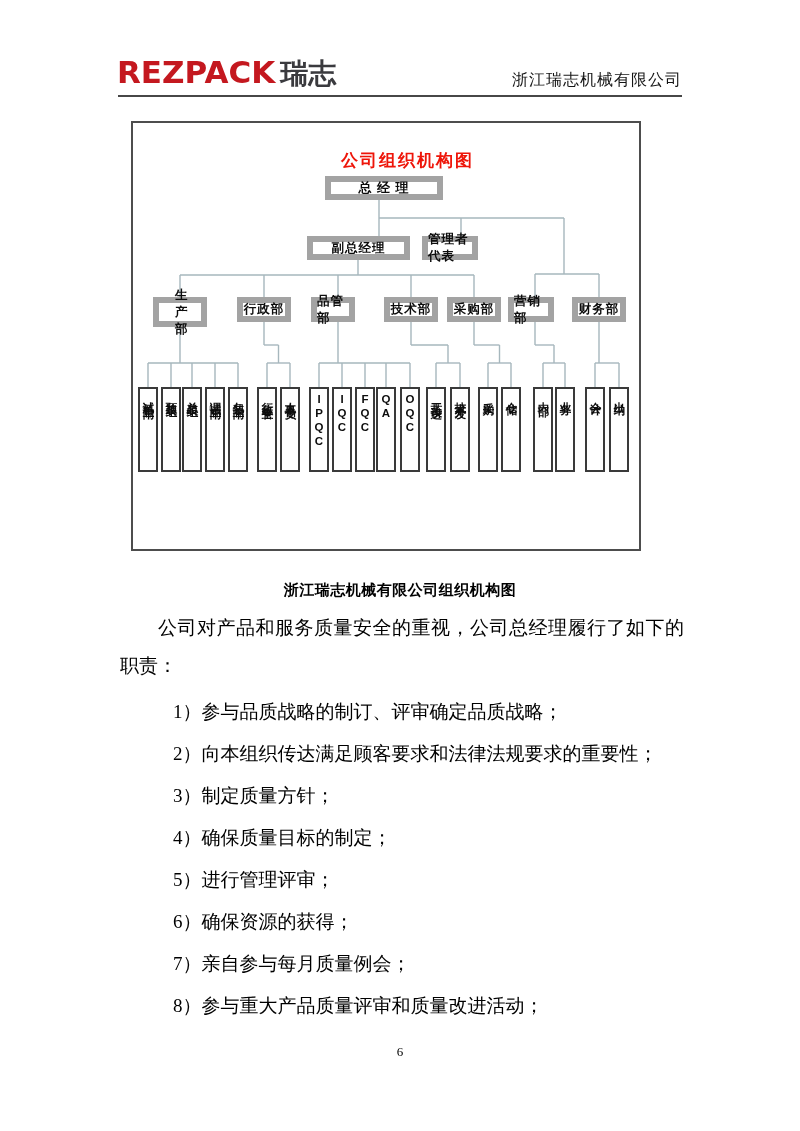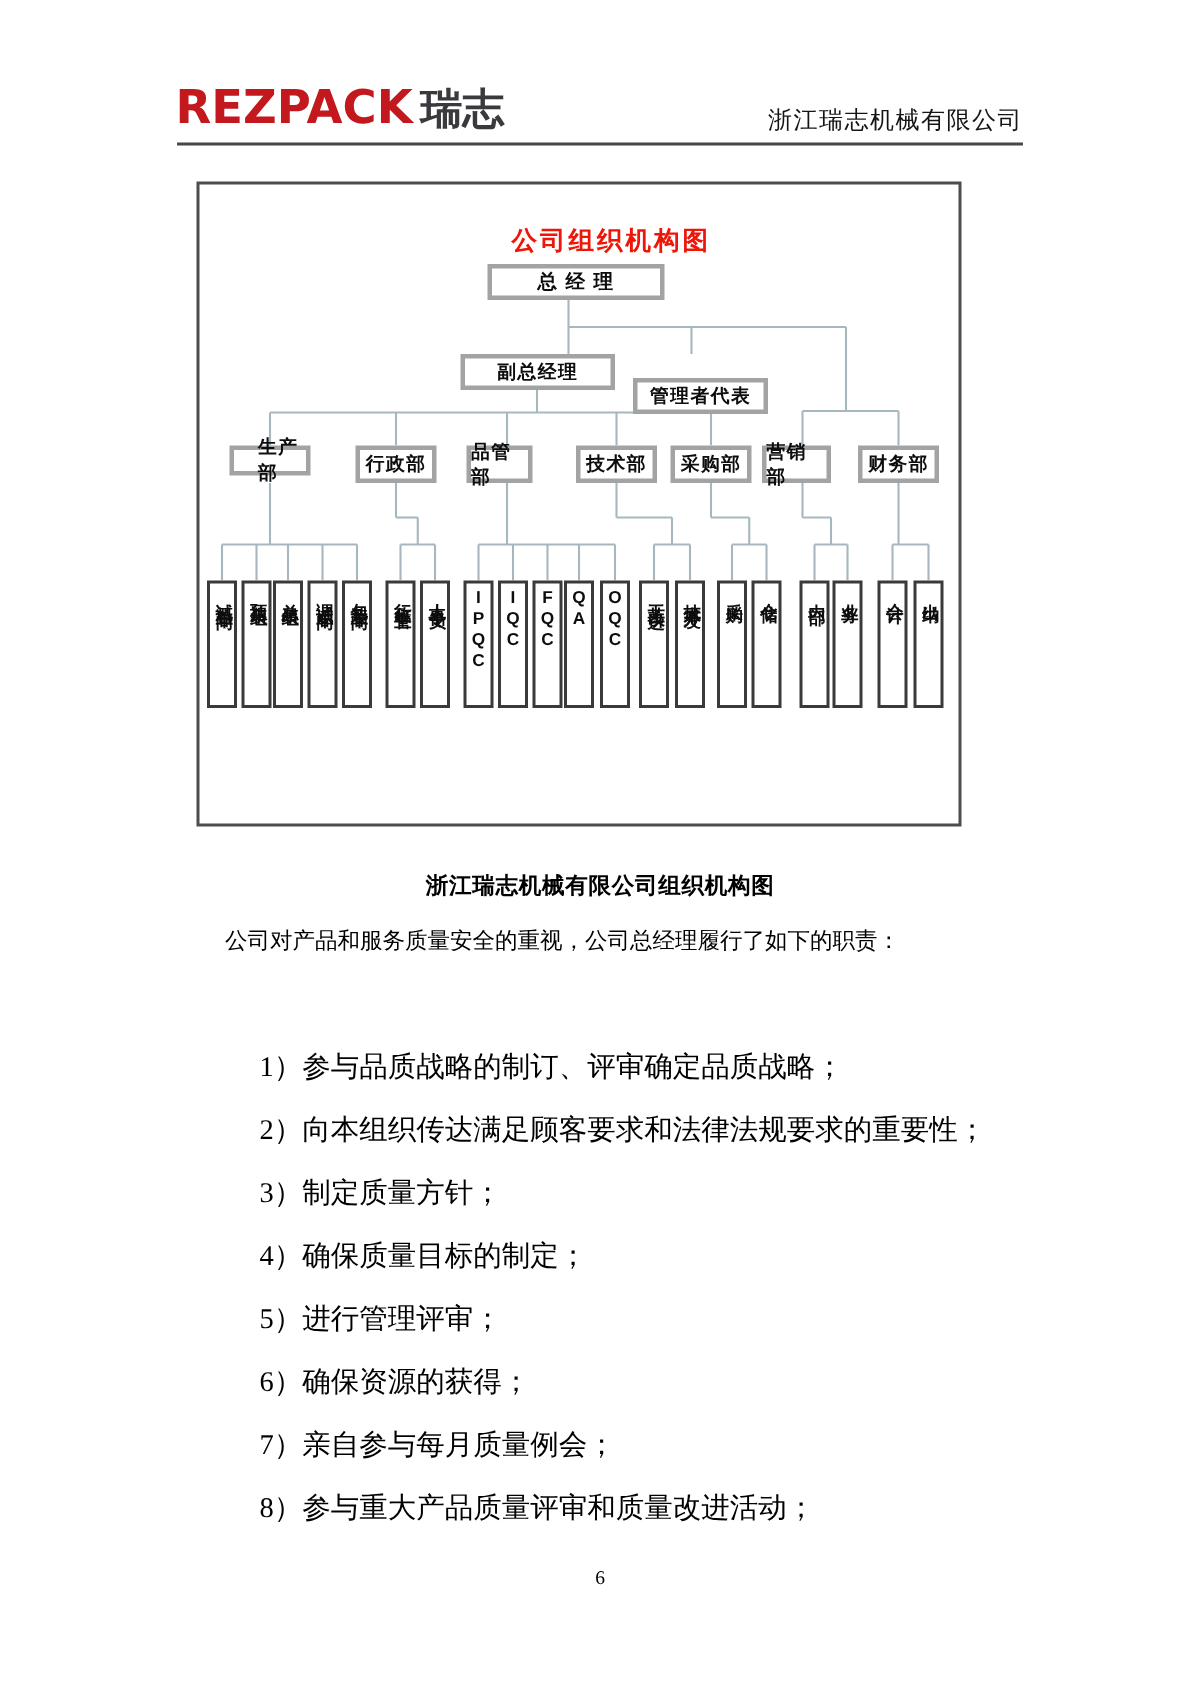--- a/index.html
+++ b/index.html
@@ -32,41 +32,41 @@
   .chart-frame {
     position:absolute; left:131px; top:121px; width:510px; height:430px;
     border:2px solid #4d4d4d; background:#fff;
   }
   .chart-frame svg { position:absolute; left:0; top:0; z-index:1; }
   .chart-title {
     position:absolute; left:0; top:26px; width:100%; text-align:center;
     font-size:17px; font-weight:bold; letter-spacing:2px; color:#ee1509; z-index:2;padding-left:43px;
   }
   .node {
-    position:absolute; z-index:2; background:#fff; border:3px solid #a3a3a3;
+    position:absolute; z-index:2; background:#fff; border:6px solid #a3a3a3;
     display:flex; align-items:center; justify-content:center;
     font-weight:bold; color:#0d0d0d;
   }
   .hnode { font-size:12.5px; letter-spacing:1px;font-family:Liberation Serif, serif; }
   .rootnode { font-size:13px; letter-spacing:1px; }
   .vnode {
     position:absolute; z-index:2; background:#fff; border:2px solid #3a3a3a;
     writing-mode:vertical-rl; text-orientation:upright;
     display:flex; align-items:center; justify-content:flex-start;
     padding-top:4px; font-weight:bold; font-size:11.5px;
     letter-spacing:2px; color:#0d0d0d;
   }
   
   .caption {
     position:absolute; left:0; top:581px; width:100%; text-align:center;
     font-size:15px; font-weight:bold; color:#000; letter-spacing:0.5px;
   }
   .paragraph {
     position:absolute; left:120px; right:116px; top:609px;
-    font-family:"Liberation Serif", serif; font-size:15px; line-height:38px;
+    font-family:"Liberation Serif", serif; font-size:19px; line-height:38px;
     text-indent:2em; color:#000; text-align:justify;
   }
   .duty-list { position:absolute; left:173px; right:110px; top:691px; }
   .duty-list .li {
     font-family:"Liberation Serif", serif; font-size:19px; line-height:42px;
     color:#000; white-space:nowrap;
   }
   .page-number {
     position:absolute; left:0; top:1044px; width:100%; text-align:center;
     font-family:"Liberation Serif", serif; font-size:13px; color:#000;
@@ -139,22 +139,22 @@
         <line x1="432" y1="240" x2="432" y2="264" stroke="#a6b7bd" stroke-width="1.4"></line>
         <line x1="466" y1="199" x2="466" y2="240" stroke="#a6b7bd" stroke-width="1.4"></line>
         <line x1="462" y1="240" x2="486" y2="240" stroke="#a6b7bd" stroke-width="1.4"></line>
         <line x1="462" y1="240" x2="462" y2="264" stroke="#a6b7bd" stroke-width="1.4"></line>
         <line x1="486" y1="240" x2="486" y2="264" stroke="#a6b7bd" stroke-width="1.4"></line>
       </svg>
     <div class="chart-title" style="color: rgb(238, 21, 9);">公司组织机构图</div>
     <div id="chart-nodes">
         <div class="node rootnode" style="left: 192px; top: 53px; width: 118px; height: 24px;">总 经 理</div>
         <div class="node hnode" style="left: 174px; top: 113px; width: 103px; height: 24px;">副总经理</div>
-        <div class="node hnode" style="left: 289px; top: 129px; width: 90px; height: 24px;">管理者代表</div>
-        <div class="node hnode" style="left: 20px; top: 174px; width: 54px; height: 20px; padding-left: 16px;">生产部</div>
+        <div class="node hnode" style="left: 289px; top: 113px; width: 56px; height: 24px;">管理者代表</div>
+        <div class="node hnode" style="left: 20px; top: 174px; width: 54px; height: 30px; padding-left: 16px;">生产部</div>
         <div class="vnode" style="left: 5px; top: 264px; width: 20px; height: 85px;">试料车间</div>
         <div class="vnode" style="left: 28px; top: 264px; width: 20px; height: 85px;">预装组</div>
         <div class="vnode" style="left: 49px; top: 264px; width: 20px; height: 85px;">总装组</div>
         <div class="vnode" style="left: 72px; top: 264px; width: 20px; height: 85px;">调试车间</div>
         <div class="vnode" style="left: 95px; top: 264px; width: 20px; height: 85px;">包装车间</div>
         <div class="node hnode" style="left: 104px; top: 174px; width: 54px; height: 25px;">行政部</div>
         <div class="vnode" style="left: 124px; top: 264px; width: 20px; height: 85px;">行政主管</div>
         <div class="vnode" style="left: 147px; top: 264px; width: 20px; height: 85px;">人事专员</div>
         <div class="node hnode" style="left: 178px; top: 174px; width: 44px; height: 25px;">品管部</div>
         <div class="vnode" style="left: 176px; top: 264px; width: 20px; height: 85px;">IPQC</div>

